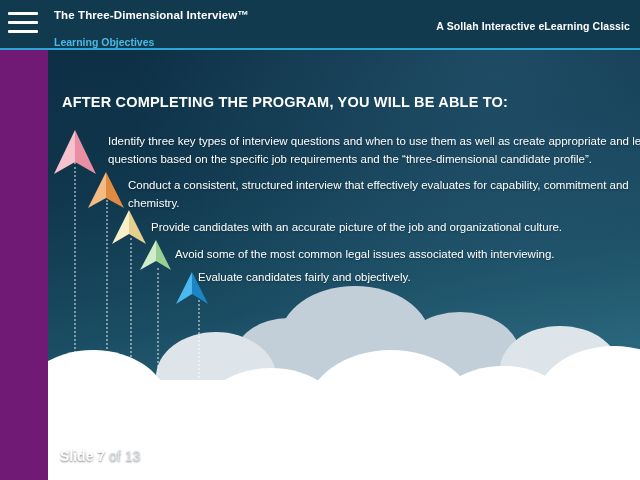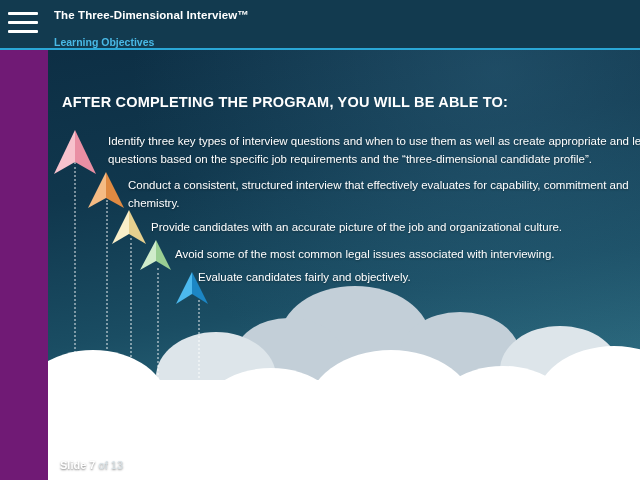--- a/index.html
+++ b/index.html
@@ -139,23 +139,23 @@
     position: absolute;
     left: -20px; bottom: -10px;
     width: 690px; height: 110px;
     background: #ffffff;
     border-radius: 60px 60px 0 0;
   }
 
   
   #slide-counter {
     position: absolute;
-    left: 12px; bottom: 9px;
+    left: 12px; bottom: 16px;
     z-index: 30;
-    font-size: 11px;
+    font-size: 14px;
     color: #ffffff;
     text-shadow: 0 1px 2px rgba(0,0,0,0.5);
   }
   #slide-counter .strong { font-weight: bold; }
   #slide-counter .dim { color: #d9e3e8; }
 </style>
 </head>
 <body>
 
 <div id="stage">
@@ -163,20 +163,21 @@
   <div id="header">
     <div id="hamburger">
       <span></span>
       <span></span>
       <span></span>
     </div>
     <div id="title-block">
       <div id="course-title">The Three-Dimensional Interview™</div>
       <div id="lesson-title">Learning Objectives</div>
     </div>
+    <div id="brand-tag">A Sollah Interactive eLearning Classic</div>
   </div>
   <div id="header-rule"></div>
 
   <div id="slide">
     <div id="vignette"></div>
 
     <div class="trail" style="left:26px; top:112px; height:255px;"></div>
     <div class="trail" style="left:58px; top:150px; height:225px;"></div>
     <div class="trail" style="left:82px; top:188px; height:195px;"></div>
     <div class="trail" style="left:109px; top:218px; height:175px;"></div>

